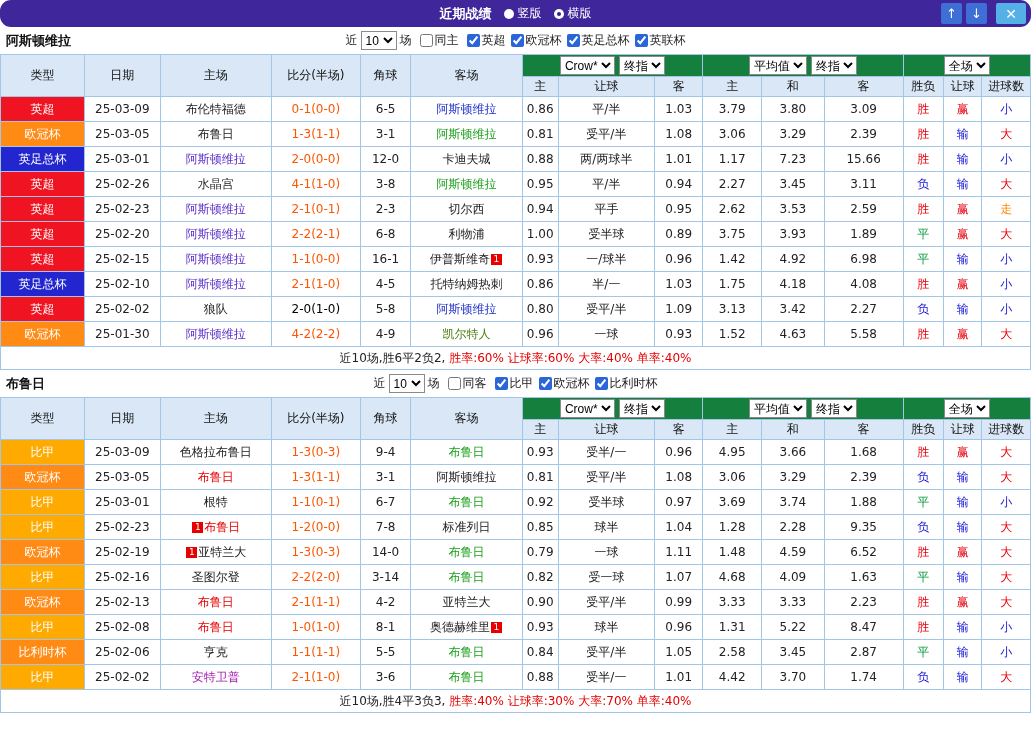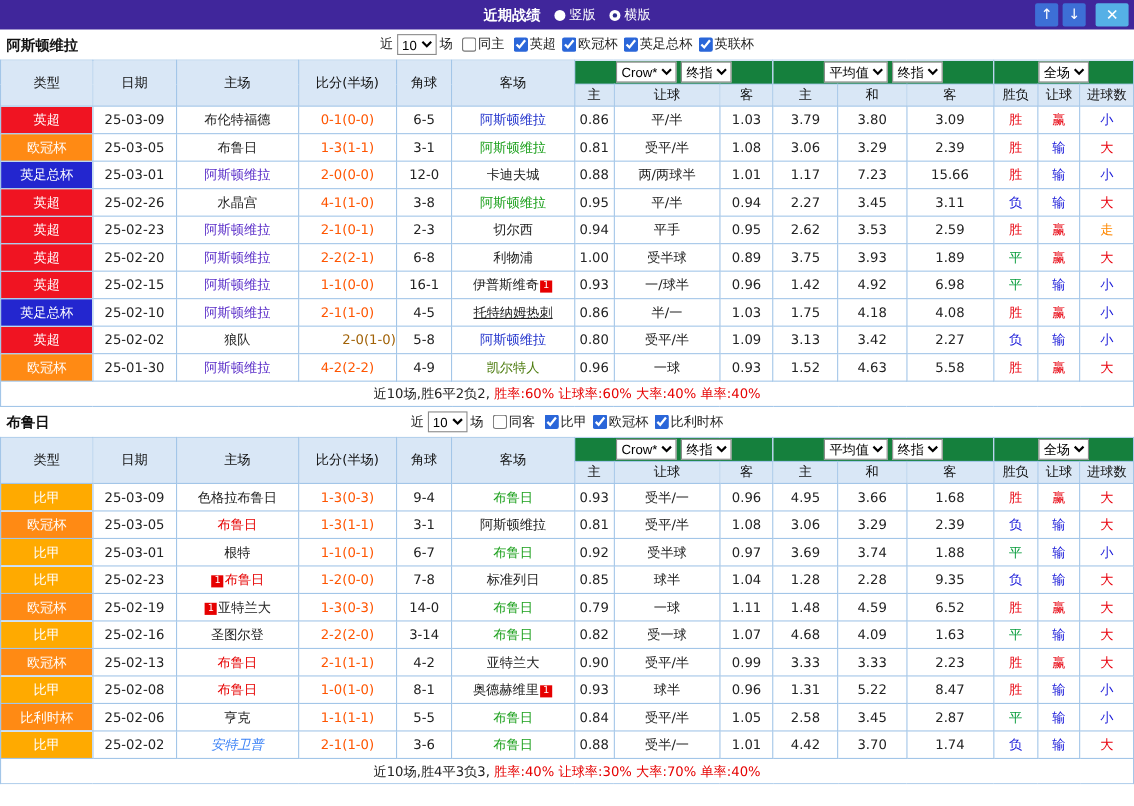--- a/index.html
+++ b/index.html
@@ -7,21 +7,21 @@
     width:1031px;
     font-family:"DejaVu Sans","Liberation Sans",sans-serif;
     font-size:12px;
     color:#222;
     background:#fff;
   }
   
   .titlebar{
     height:27px;
     background:var(--titlebar-bg,#40269b);
-    display:flex;align-items:center;position:relative;color:#fff;
+    display:flex;align-items:center;position:relative;color:#fff;border-radius:11px;
   }
   .tb-center{margin:0 auto;display:flex;align-items:center;gap:12px;}
   .tb-title{font-weight:bold;font-size:13px;}
   .tb-radio{display:inline-flex;align-items:center;gap:4px;cursor:pointer;font-size:12px;}
   .rdot{width:10px;height:10px;background:#fff;border-radius:50%;display:inline-flex;align-items:center;justify-content:center;}
   .rdot.sel::after{content:"";width:4px;height:4px;background:#2a2a8a;border-radius:50%;}
   .tb-buttons{position:absolute;right:5px;top:3px;display:flex;gap:4px;}
   .tb-btn{width:21px;height:21px;display:flex;align-items:center;justify-content:center;color:#fff;font-size:13px;cursor:pointer;border-radius:2px;}
   .tb-btn.up,.tb-btn.down{background:#3d6fd6;}
   .tb-btn.close{background:#55b0e6;width:30px;margin-left:5px;font-size:14px;}
@@ -267,36 +267,36 @@
           <td class="res" style="color: rgb(8, 156, 60);">平</td>
           <td class="res" style="color: rgb(23, 23, 216);">输</td>
           <td class="res" style="color: rgb(23, 23, 216);">小</td>
         </tr>
         <tr>
           <td class="type" style="background: rgb(35, 38, 207);">英足总杯</td>
           <td class="date">25-02-10</td>
           <td class="team"><span class="tname" style="color: rgb(91, 47, 201);">阿斯顿维拉</span></td>
           <td class="score" style="color: rgb(255, 85, 0);">2-1(1-0)</td>
           <td>4-5</td>
-          <td class="team"><span class="tname" style="color: rgb(34, 34, 34); text-decoration: underline;">托特纳姆热刺</span></td>
+          <td class="team"><span class="tname" style="color: rgb(34, 34, 34);">托特纳姆热刺</span></td>
           <td class="odd">0.86</td>
           <td class="odd">半/一</td>
           <td class="odd">1.03</td>
           <td class="odd">1.75</td>
           <td class="odd">4.18</td>
           <td class="odd">4.08</td>
           <td class="res" style="color: rgb(232, 0, 13);">胜</td>
           <td class="res" style="color: rgb(232, 0, 13);">赢</td>
           <td class="res" style="color: rgb(23, 23, 216);">小</td>
         </tr>
         <tr>
           <td class="type" style="background: rgb(240, 20, 34);">英超</td>
           <td class="date">25-02-02</td>
           <td class="team"><span class="tname" style="color: rgb(34, 34, 34);">狼队</span></td>
-          <td class="score" style="color: #a16207; text-align: right;">2-0(1-0)</td>
+          <td class="score" style="color: #000000;">2-0(1-0)</td>
           <td>5-8</td>
           <td class="team"><span class="tname" style="color: rgb(34, 51, 204);">阿斯顿维拉</span></td>
           <td class="odd">0.80</td>
           <td class="odd">受平/半</td>
           <td class="odd">1.09</td>
           <td class="odd">3.13</td>
           <td class="odd">3.42</td>
           <td class="odd">2.27</td>
           <td class="res" style="color: rgb(23, 23, 216);">负</td>
           <td class="res" style="color: rgb(23, 23, 216);">输</td>
@@ -547,21 +547,21 @@
           <td class="odd">2.58</td>
           <td class="odd">3.45</td>
           <td class="odd">2.87</td>
           <td class="res" style="color: rgb(8, 156, 60);">平</td>
           <td class="res" style="color: rgb(23, 23, 216);">输</td>
           <td class="res" style="color: rgb(23, 23, 216);">小</td>
         </tr>
         <tr>
           <td class="type" style="background: rgb(255, 170, 0);">比甲</td>
           <td class="date">25-02-02</td>
-          <td class="team"><span class="tname" style="color: #3b82f6; font-style: italic;">安特卫普</span></td>
+          <td class="team"><span class="tname" style="color: #a21caf;">安特卫普</span></td>
           <td class="score" style="color: rgb(255, 85, 0);">2-1(1-0)</td>
           <td>3-6</td>
           <td class="team"><span class="tname" style="color: rgb(28, 160, 28);">布鲁日</span></td>
           <td class="odd">0.88</td>
           <td class="odd">受半/一</td>
           <td class="odd">1.01</td>
           <td class="odd">4.42</td>
           <td class="odd">3.70</td>
           <td class="odd">1.74</td>
           <td class="res" style="color: rgb(23, 23, 216);">负</td>

